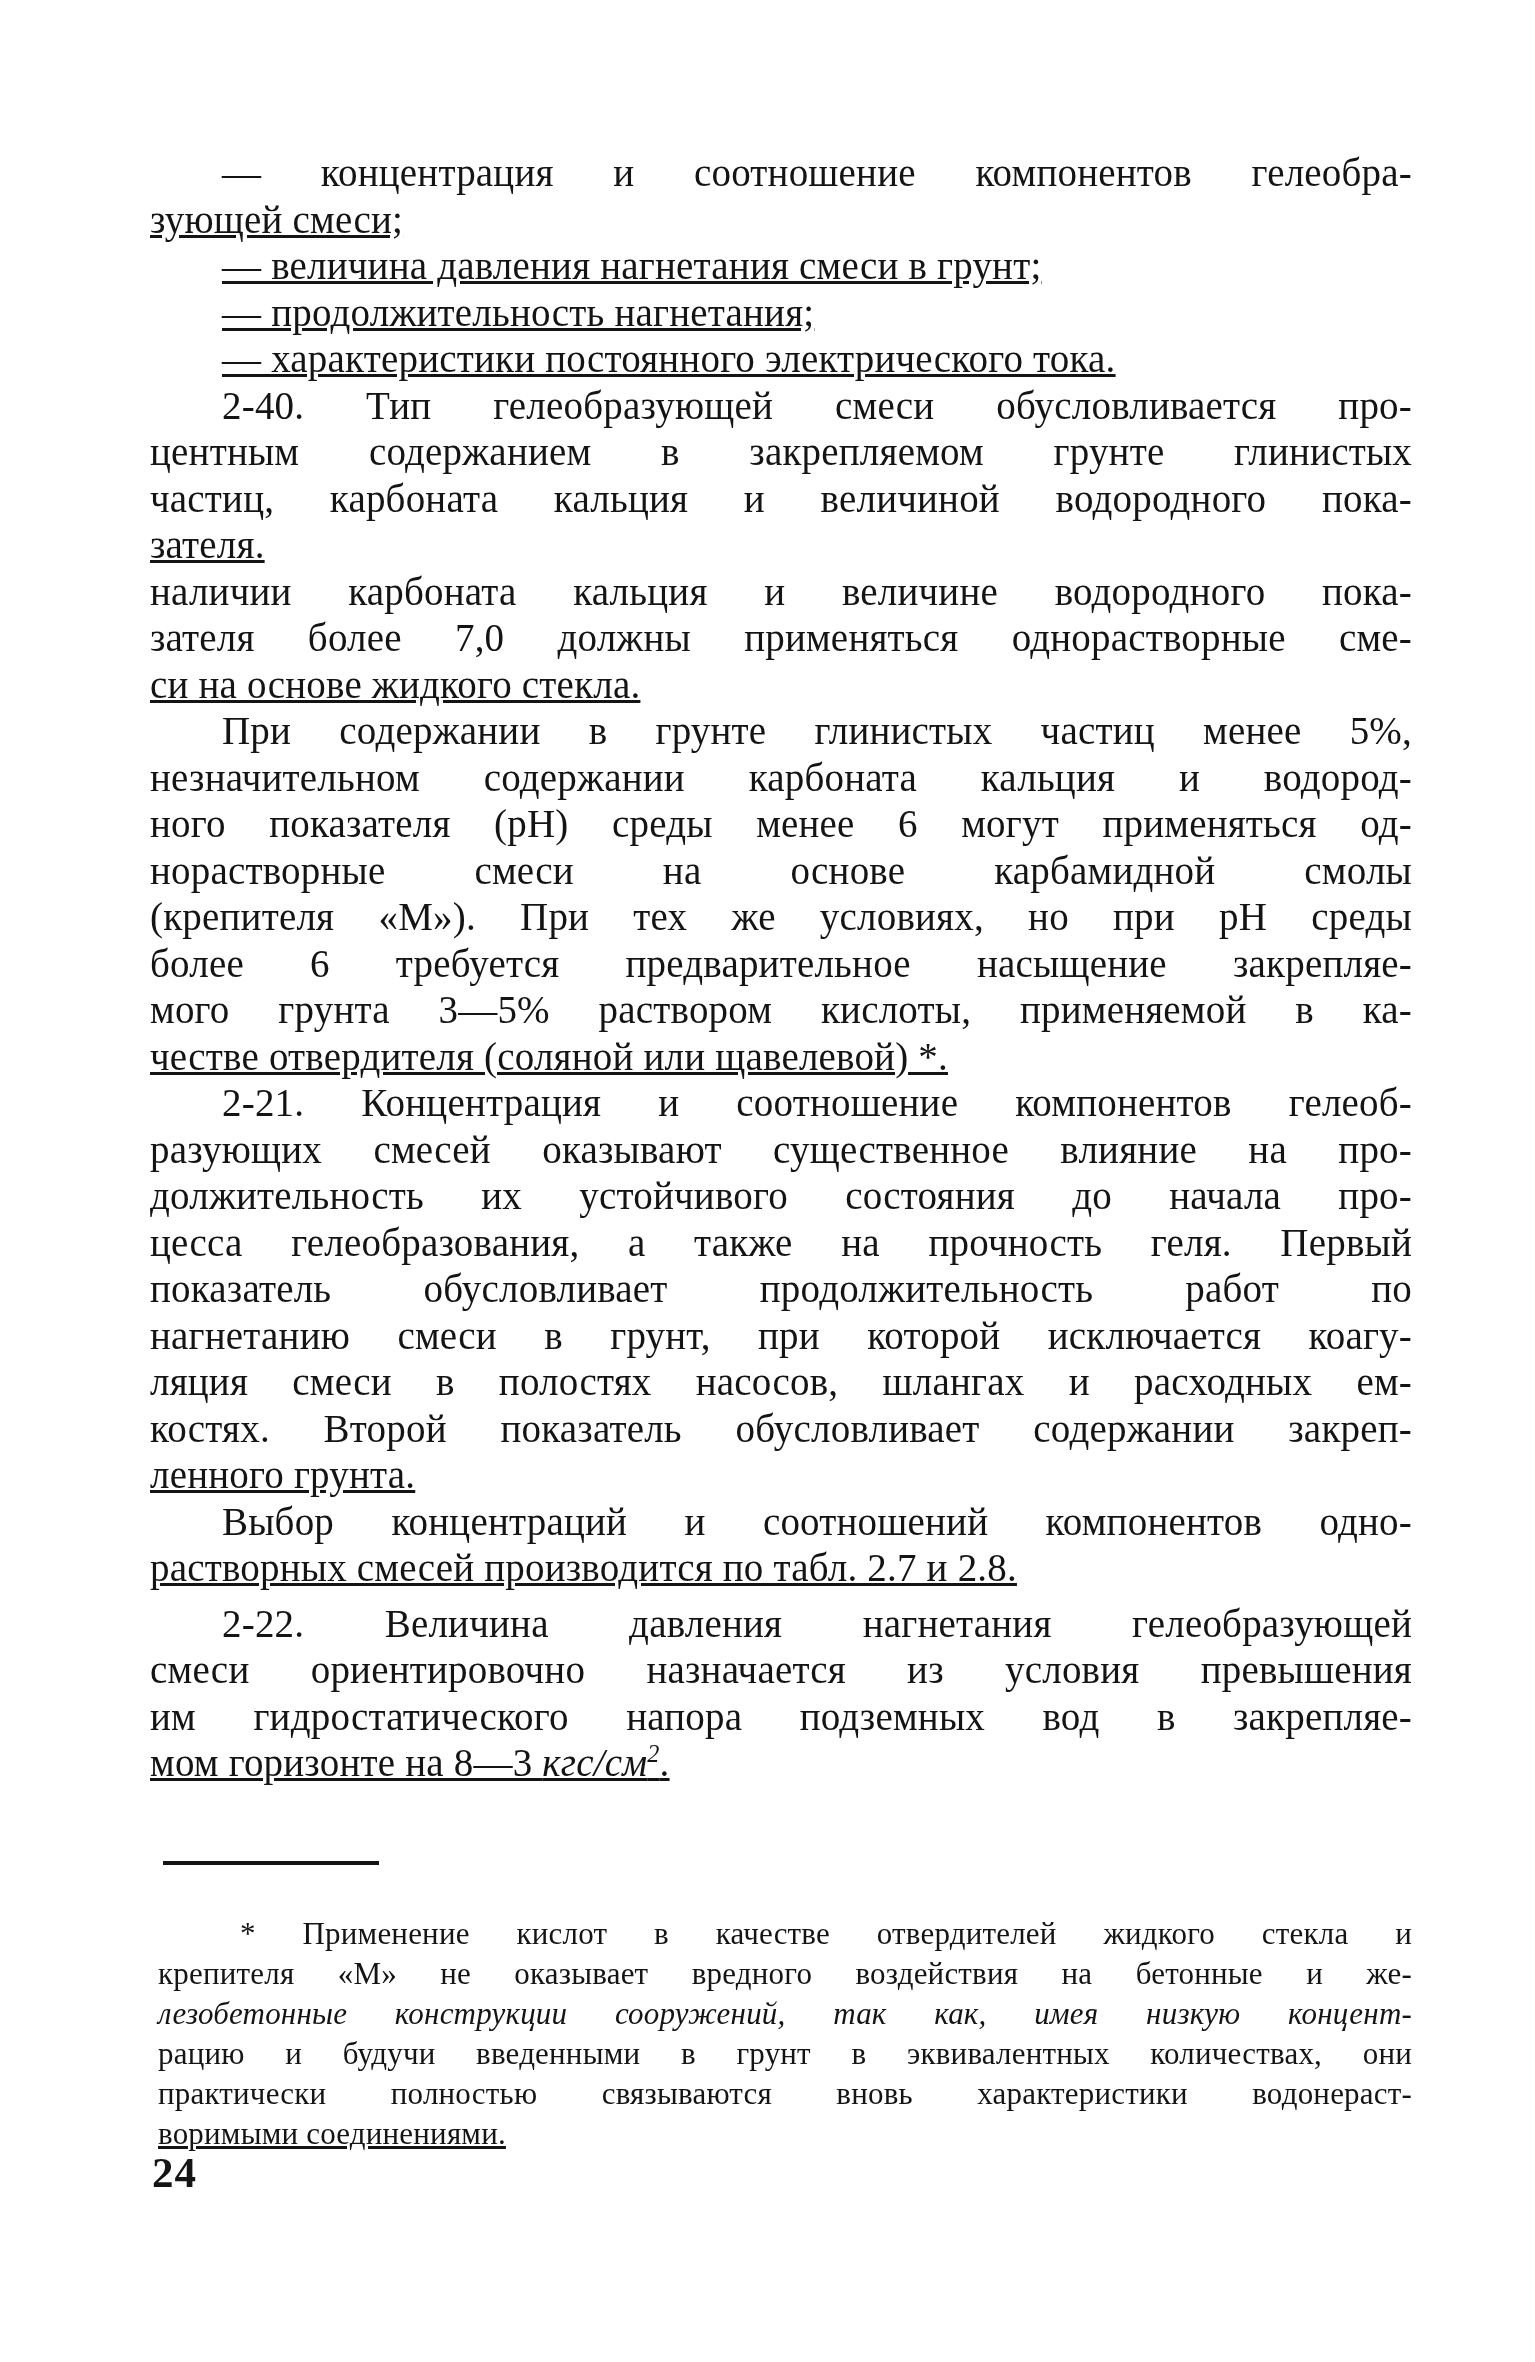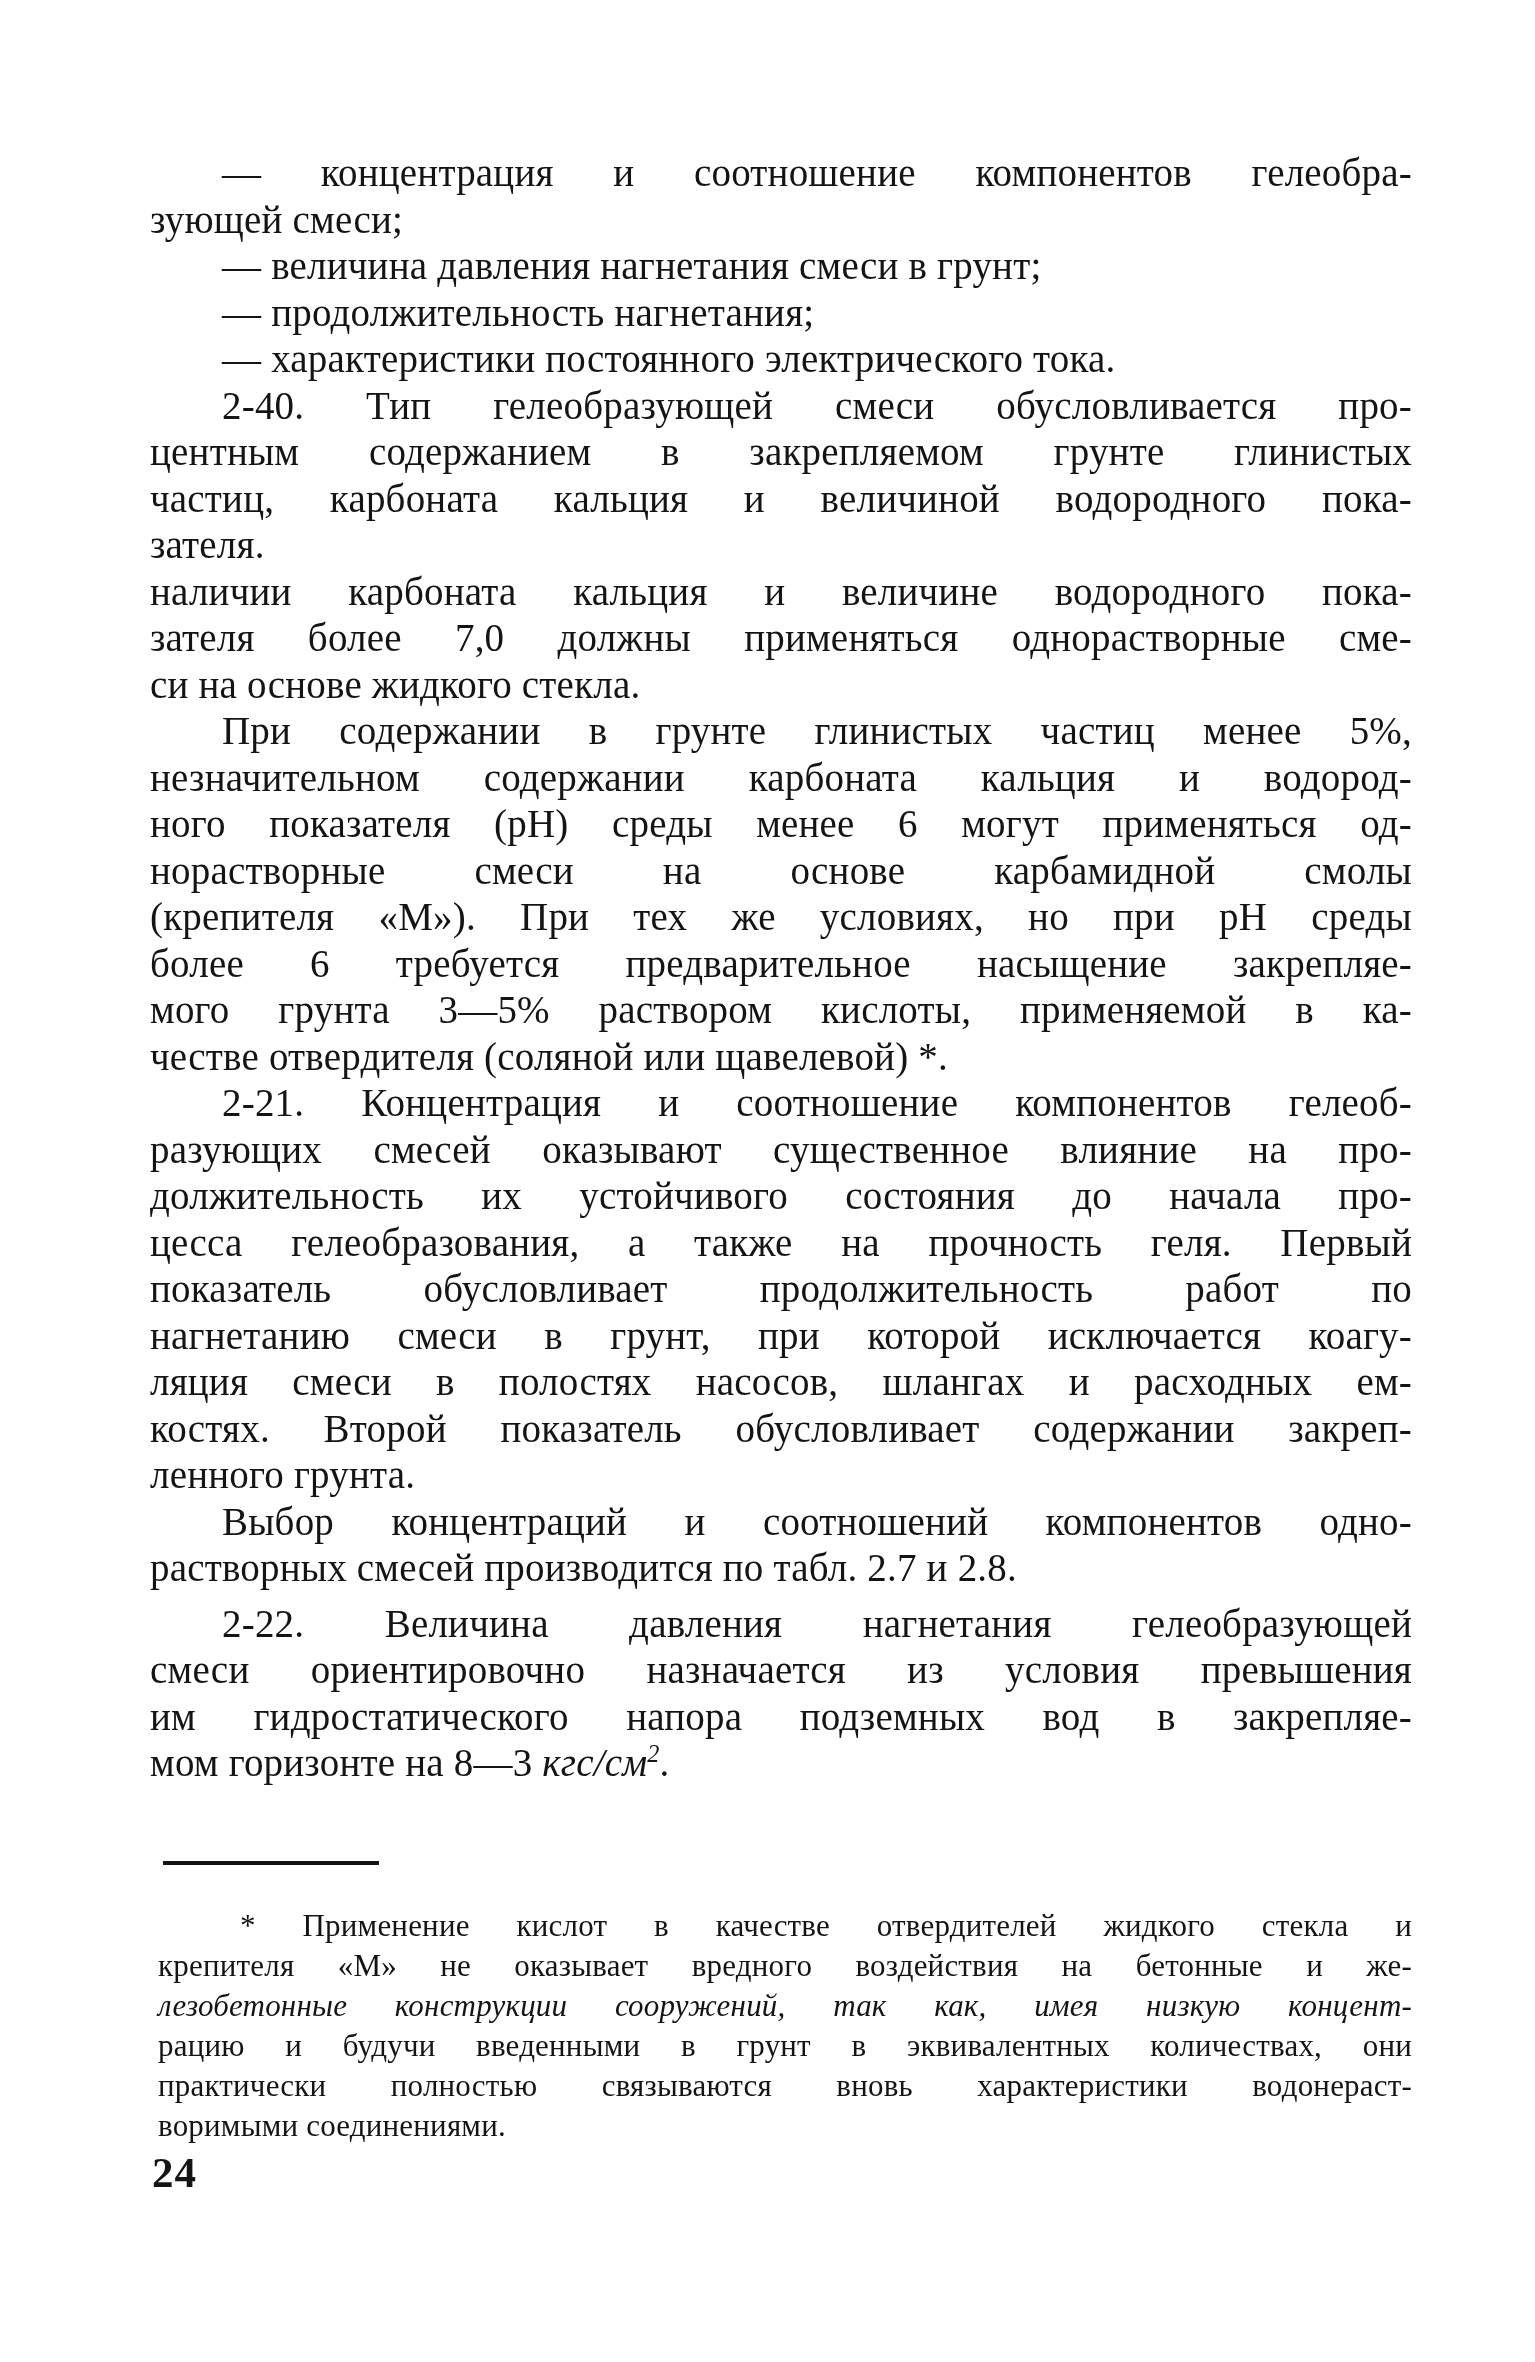--- a/index.html
+++ b/index.html
@@ -28,40 +28,41 @@
     font-size: 39px;
     line-height: 46.5px;
     text-align: justify;
     text-align-last: justify;
     letter-spacing: 0.2px;
   }
   .line.first { text-indent: 72px; }
   .line.last {
     text-align: center;
     text-align-last: left;
+    text-decoration: underline;
   }
   .footnote-rule {
     position: absolute;
     left: 163px;
     top: 1861px;
     width: 216px;
     height: 4px;
     background: #141414;
   }
   .footnote-column {
     position: absolute;
     left: 158px;
     top: 1906px;
     width: 1254px;
   }
   .footnote-column .line {
     font-size: 31px;
     line-height: 40px;
   }
-  .footnote-column .line.first { text-indent: 82px; }
+  .footnote-column .line.first { text-indent: 82px; margin-top: 8px; }
   .it { font-style: italic; }
   sup {
     font-size: 0.62em;
     line-height: 0;
   }
   .page-number {
     position: absolute;
     left: 152px;
     top: 2148px;
     font-size: 43px;

